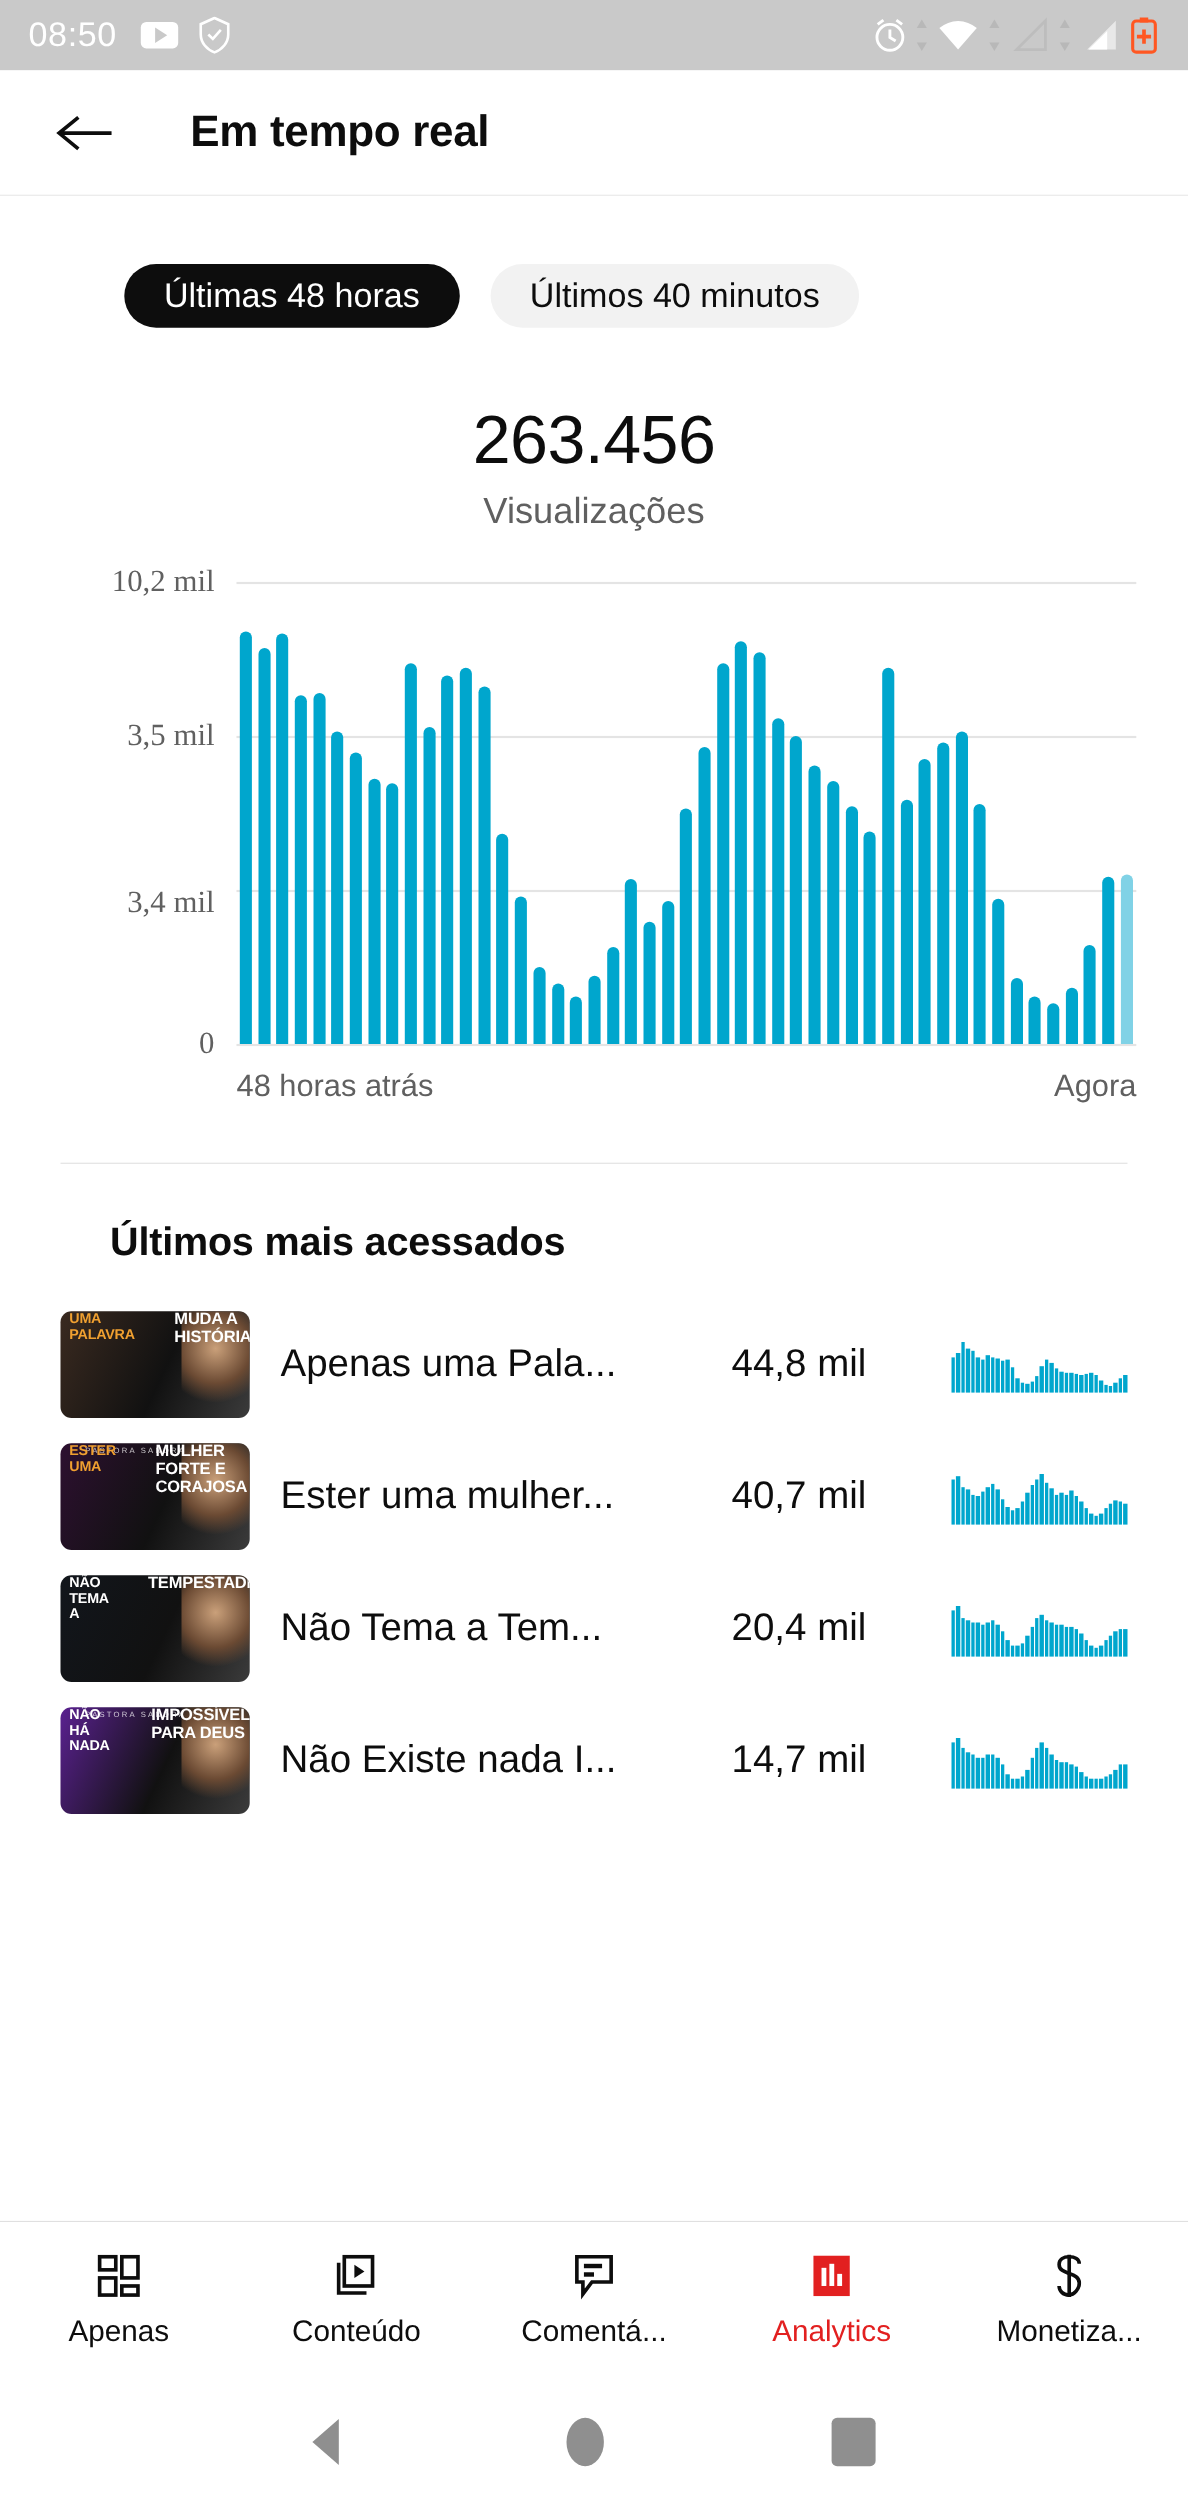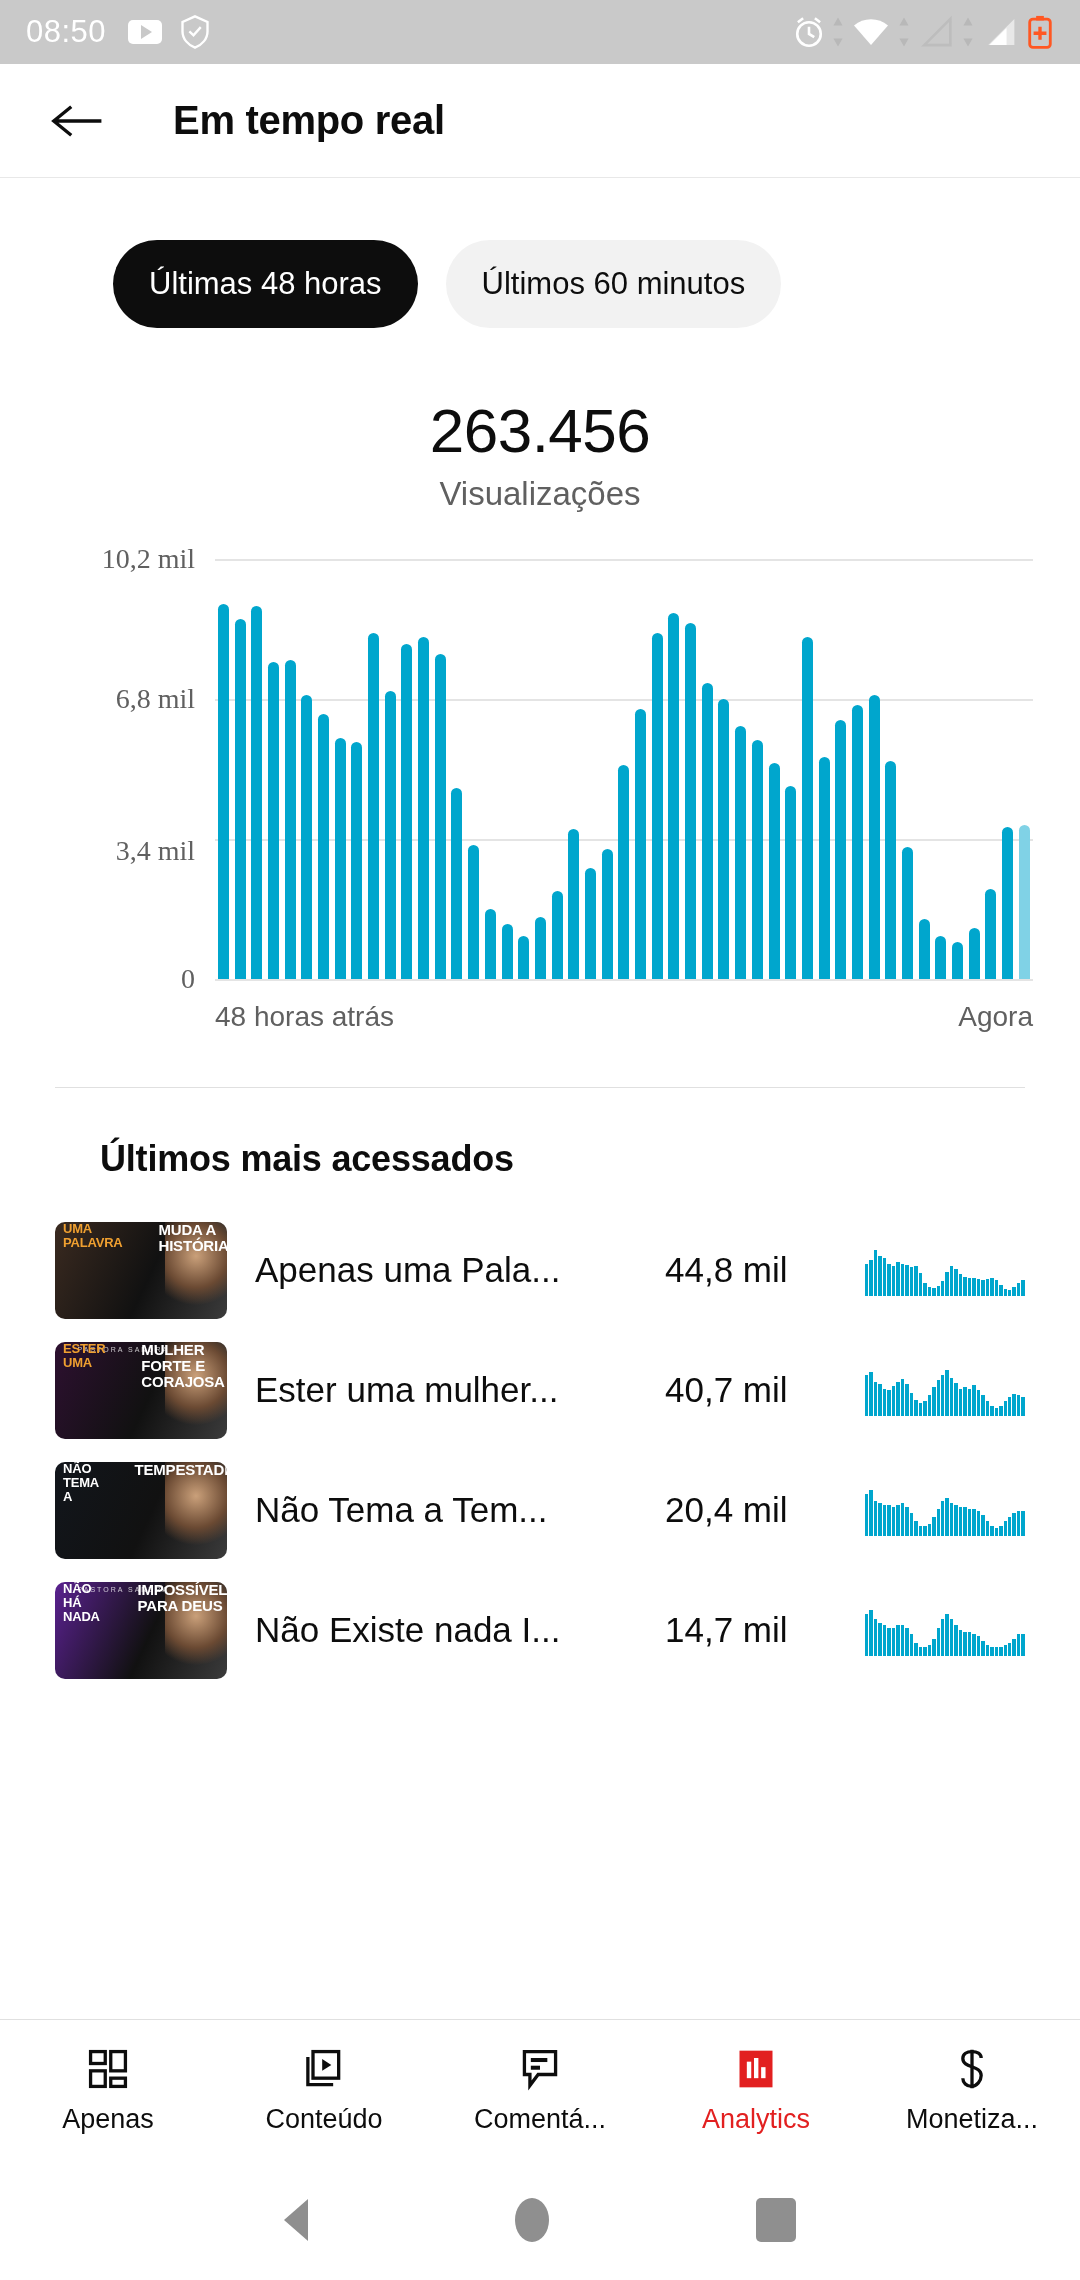--- a/index.html
+++ b/index.html
@@ -79,21 +79,21 @@
   .chip-row {
     display: flex;
     gap: 28px;
     padding: 62px 0 0 113px;
   }
   .chip {
     border-radius: 50px;
     font-size: 31px;
     display: flex; align-items: center; justify-content: center;
     padding: 0 36px;
-    height: 88px;
+    height: 58px;
     cursor: pointer;
     white-space: nowrap;
   }
   .chip.selected { background: #0d0d0d; color: #ffffff; }
   .chip.unselected { background: #f2f2f2; color: #0d0d0d; }
 
   
   .metric {
     text-align: center;
     margin-top: 70px;
@@ -355,32 +355,32 @@
   <div class="back-btn">
     <svg width="54" height="40" viewBox="0 0 34 24">
       <path d="M14 3 L3 12 L14 21 M3 12 H33" fill="none" stroke="#0d0d0d" stroke-width="2.1"></path>
     </svg>
   </div>
   <div class="app-title">Em tempo real</div>
 </div>
 
 <div class="chip-row">
   <div class="chip selected">Últimas 48 horas</div>
-  <div class="chip unselected">Últimos 60 minutos</div>
+  <div class="chip unselected">Últimos 40 minutos</div>
 </div>
 
 <div class="metric">
   <div class="metric-value">263.456</div>
   <div class="metric-label">Visualizações</div>
 </div>
 
 <div class="chart-block">
   <div class="y-label-wrap" id="y-labels">
       <div class="y-label-inner" style="top: 0px;">10,2 mil</div>
-      <div class="y-label-inner" style="top: 140px;">6,8 mil</div>
+      <div class="y-label-inner" style="top: 140px;">3,5 mil</div>
       <div class="y-label-inner" style="top: 292px;">3,4 mil</div>
       <div class="y-label-inner" style="top: 420px;">0</div>
     </div>
   <div class="chart-grid" id="chart-grid">
       <div class="grid-line" style="top: 0px;"></div>
       <div class="grid-line" style="top: 140px;"></div>
       <div class="grid-line" style="top: 280px;"></div>
       <div class="grid-line" style="top: 420px;"></div>
     </div>
   <div class="bars" id="chart-bars">

